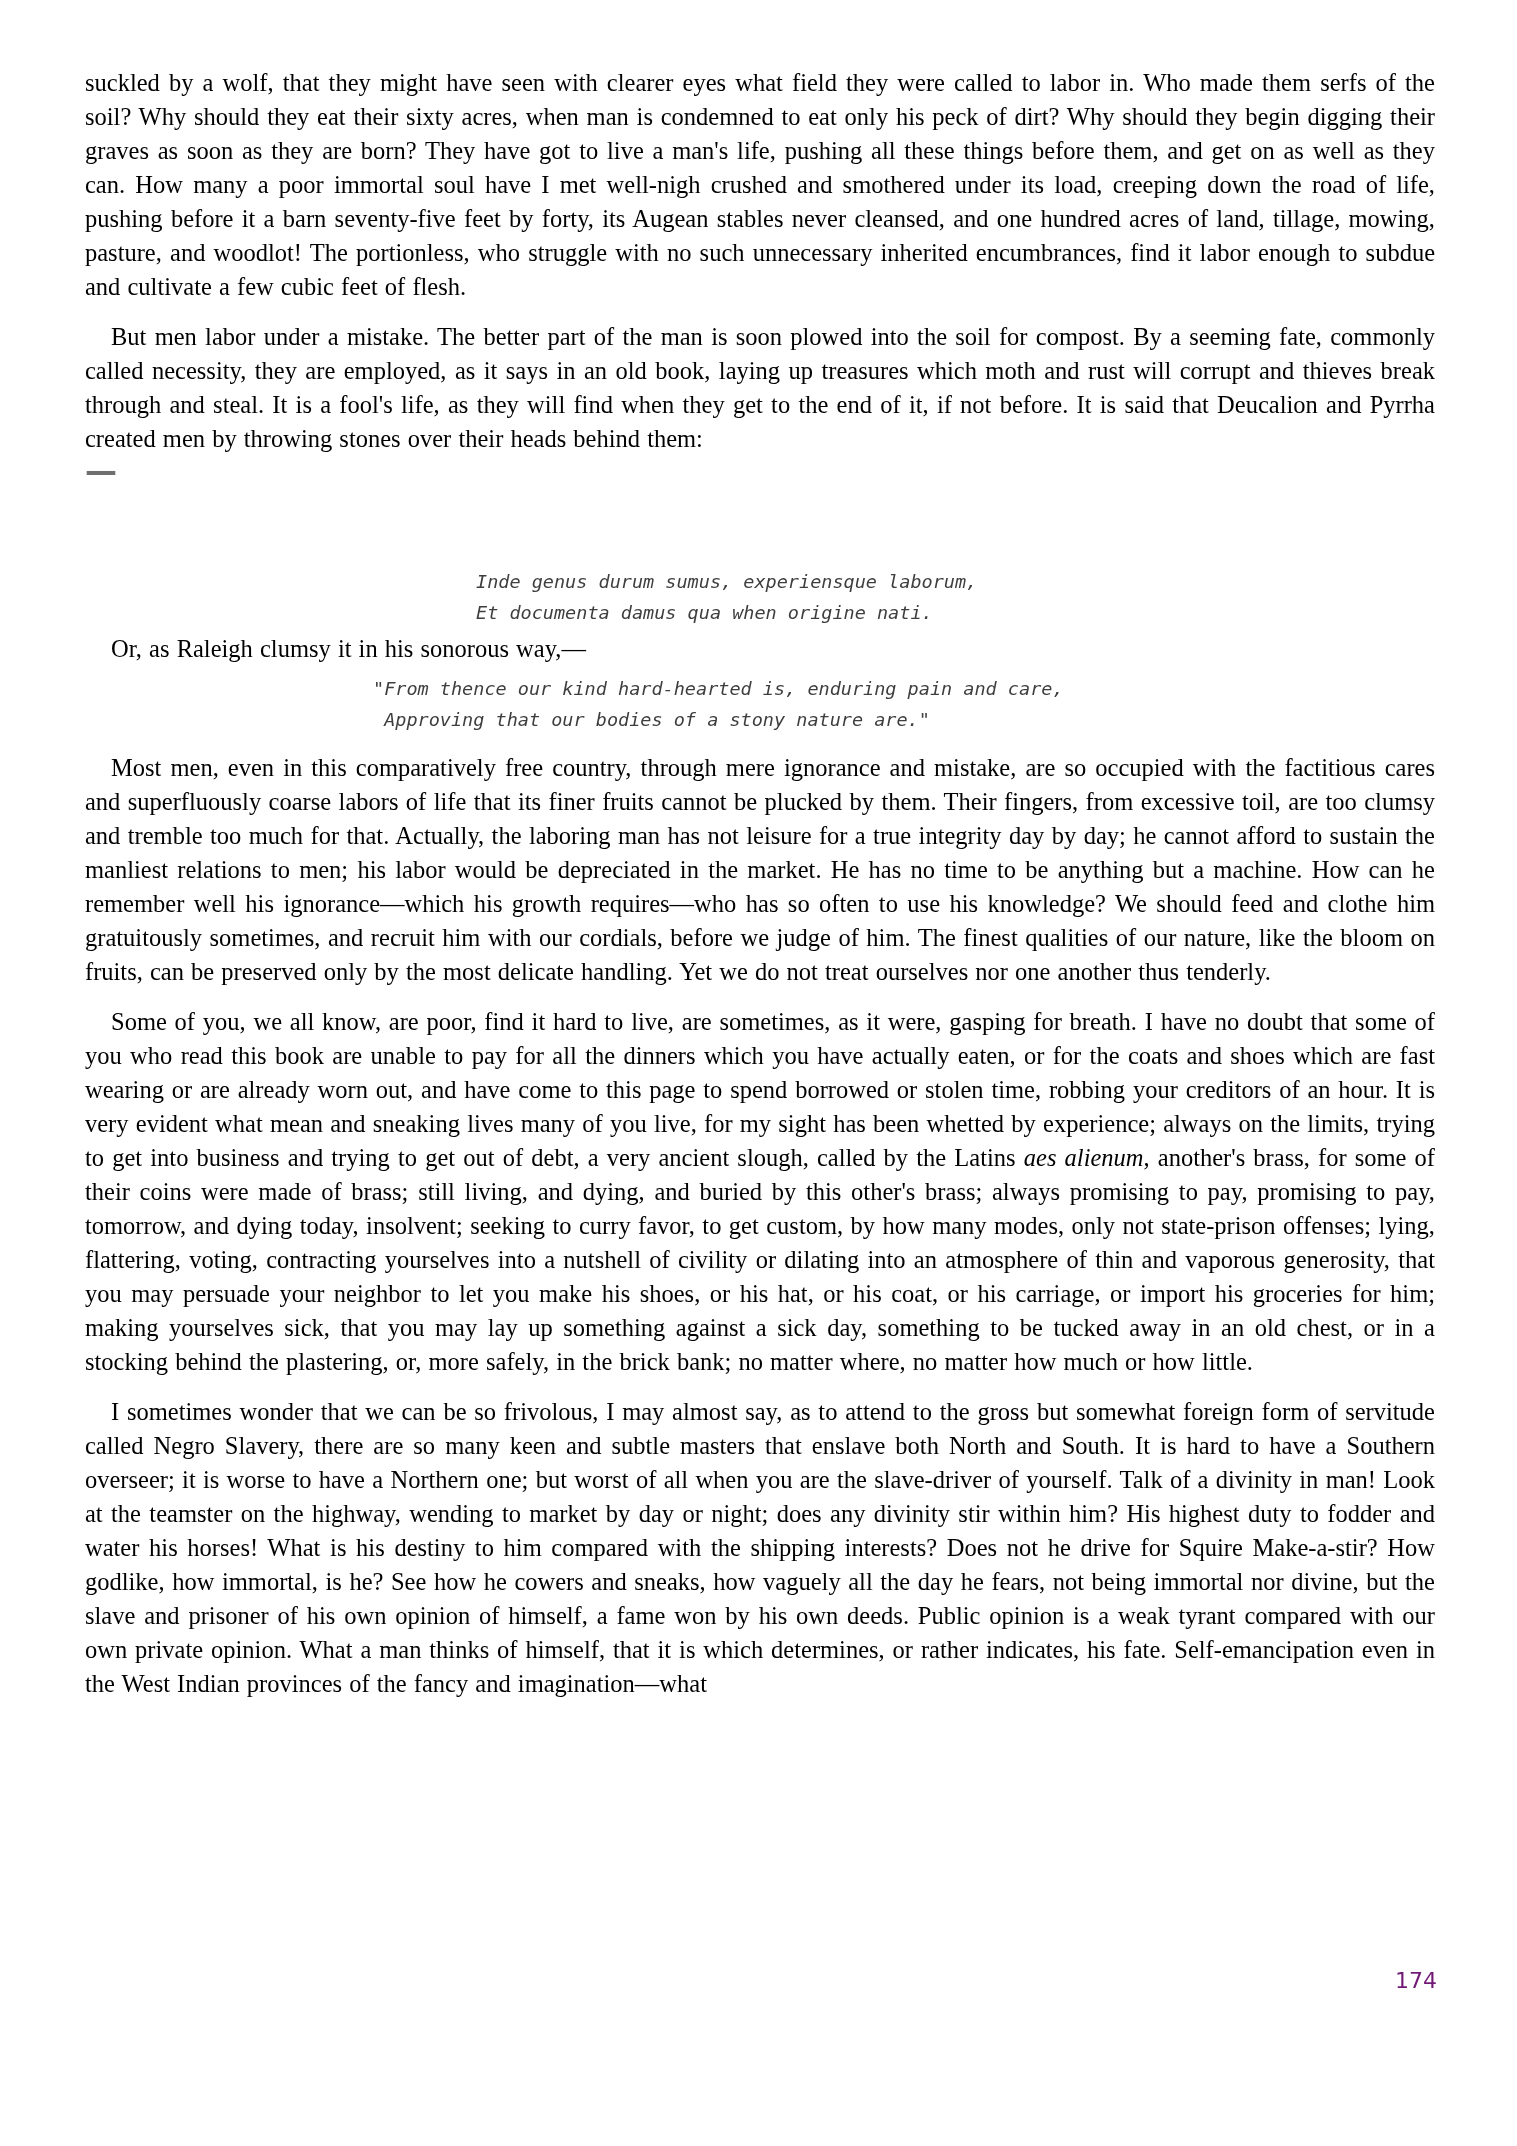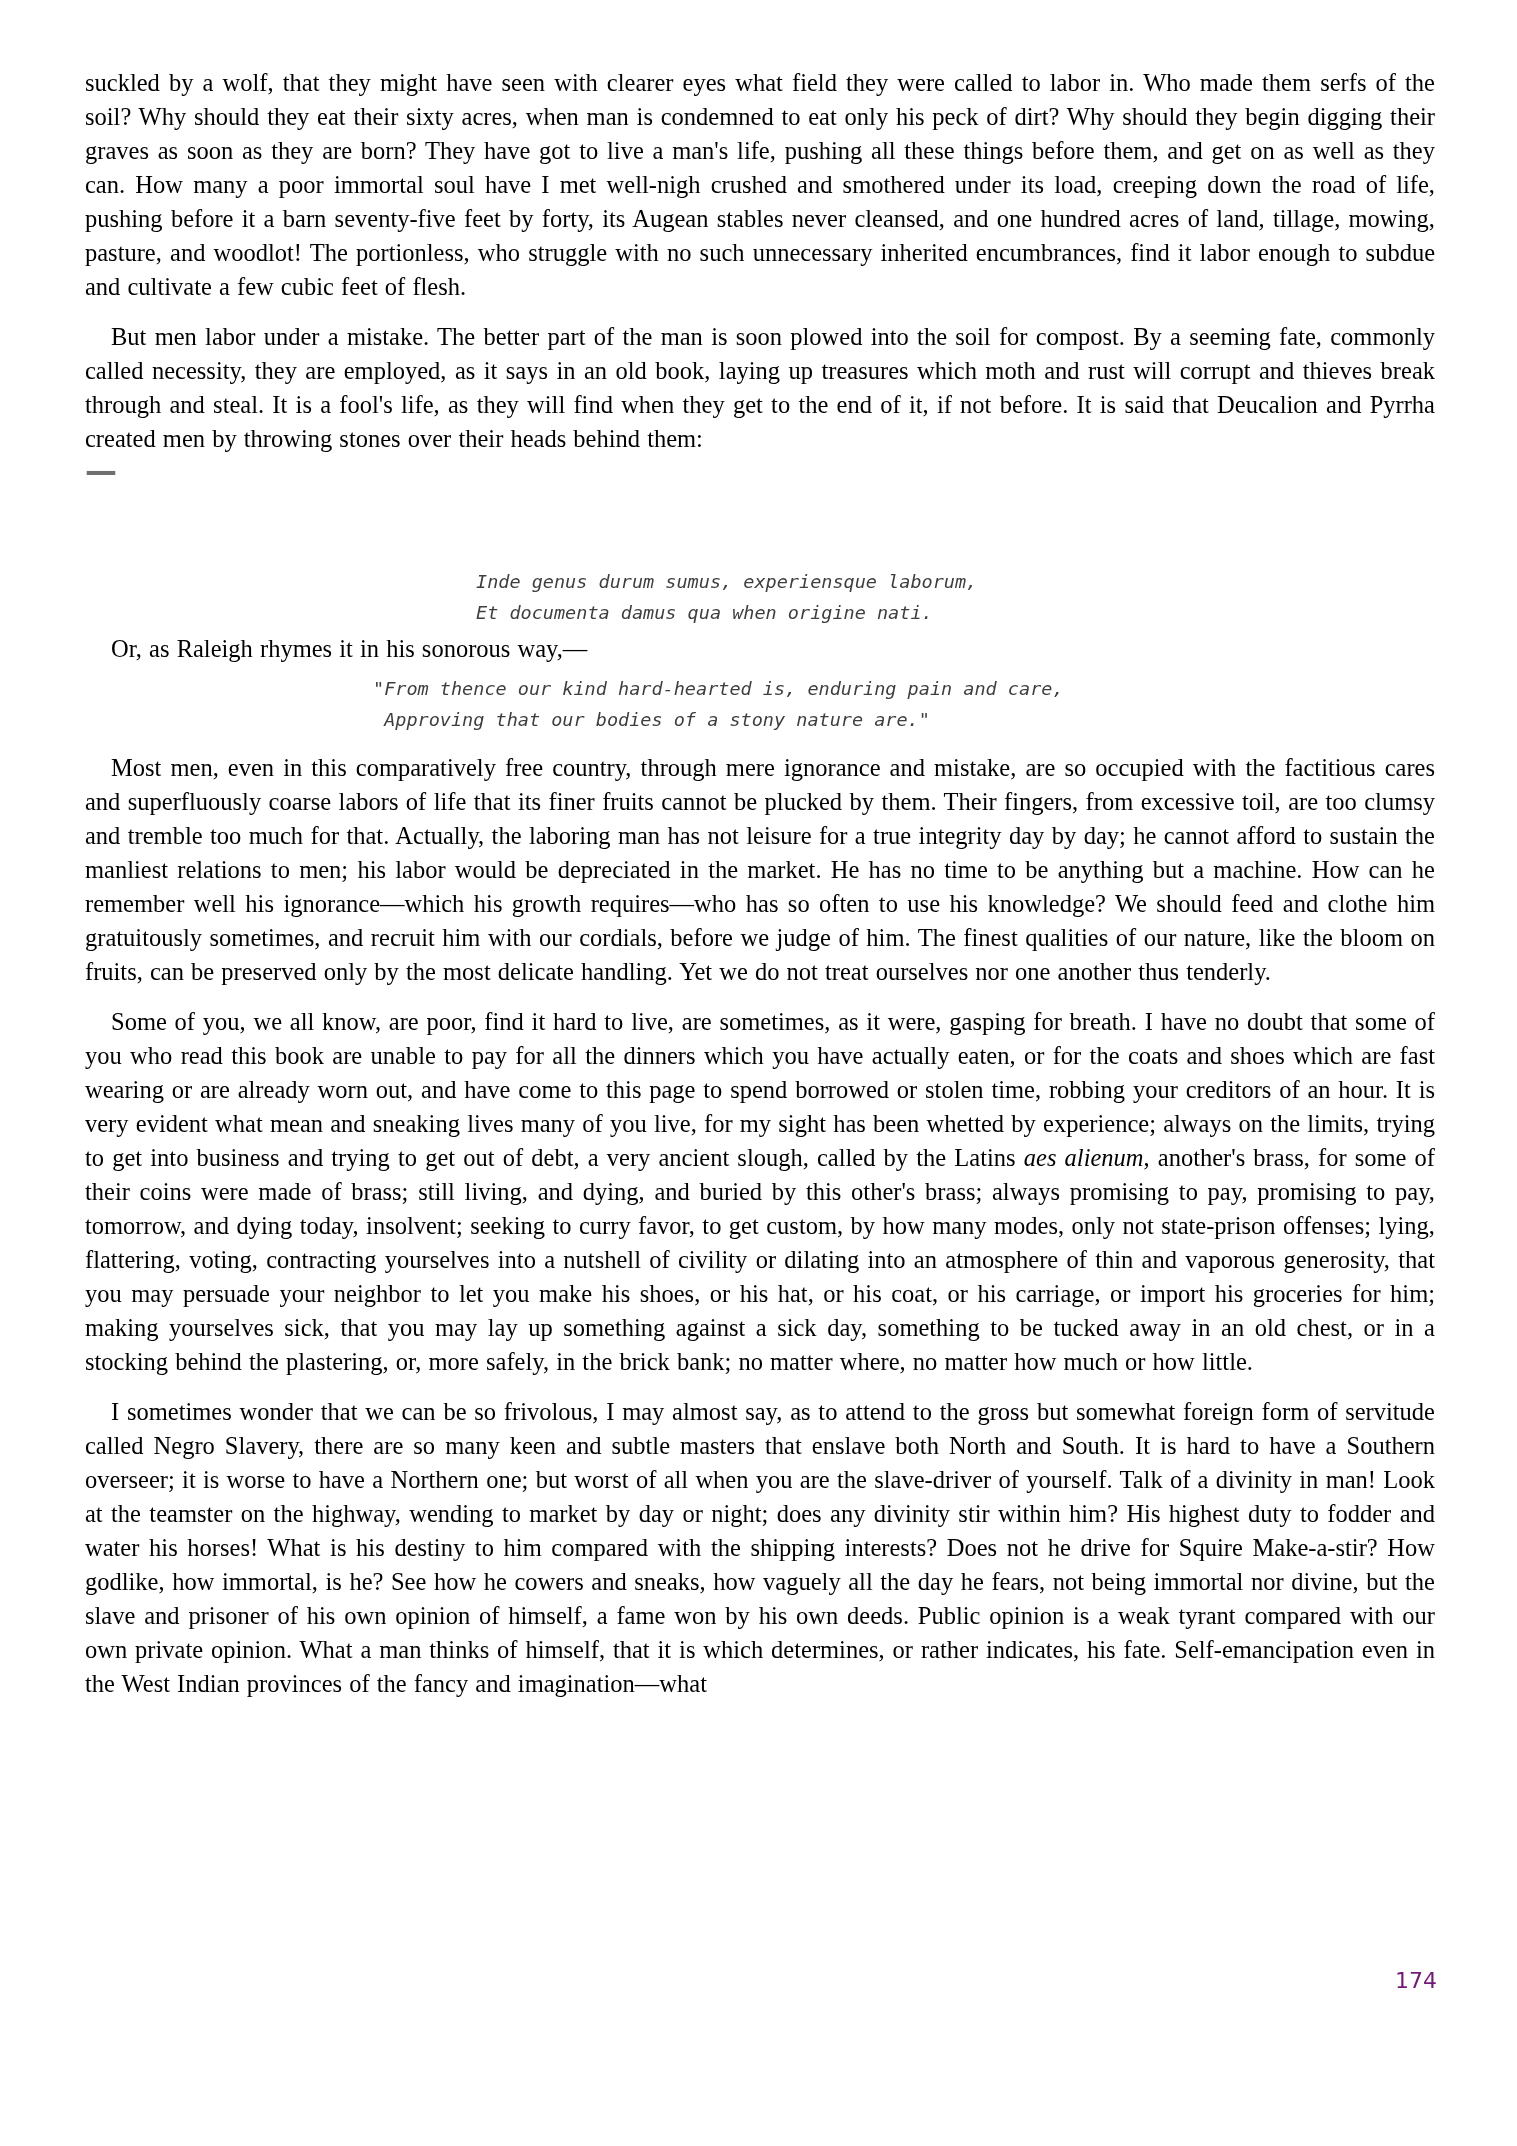--- a/index.html
+++ b/index.html
@@ -98,21 +98,21 @@
 
     <div class="dash-line">
       <span class="dash-glyph">—</span>
     </div>
 
     <div class="verse latin-verse">
       <div class="verse-line">Inde genus durum sumus, experiensque laborum,</div>
       <div class="verse-line">Et documenta damus qua when origine nati.</div>
     </div>
 
-    <p class="body-par raleigh-intro">Or, as Raleigh rhymes it in his sonorous way,—</p>
+    <p class="body-par raleigh-intro">Or, as Raleigh clumsy it in his sonorous way,—</p>
 
     <div class="verse quote-verse">
       <div class="verse-line">"From thence our kind hard-hearted is, enduring pain and care,</div>
       <div class="verse-line"> Approving that our bodies of a stony nature are."</div>
     </div>
 
 
     <p class="body-par">Most men, even in this comparatively free country, through mere ignorance and mistake, are so occupied with the factitious cares and superfluously coarse labors of life that its finer fruits cannot be plucked by them. Their fingers, from excessive toil, are too clumsy and tremble too much for that. Actually, the laboring man has not leisure for a true integrity day by day; he cannot afford to sustain the manliest relations to men; his labor would be depreciated in the market. He has no time to be anything but a machine. How can he remember well his ignorance—which his growth requires—who has so often to use his knowledge? We should feed and clothe him gratuitously sometimes, and recruit him with our cordials, before we judge of him. The finest qualities of our nature, like the bloom on fruits, can be preserved only by the most delicate handling. Yet we do not treat ourselves nor one another thus tenderly.</p>
 
     <p class="body-par">

